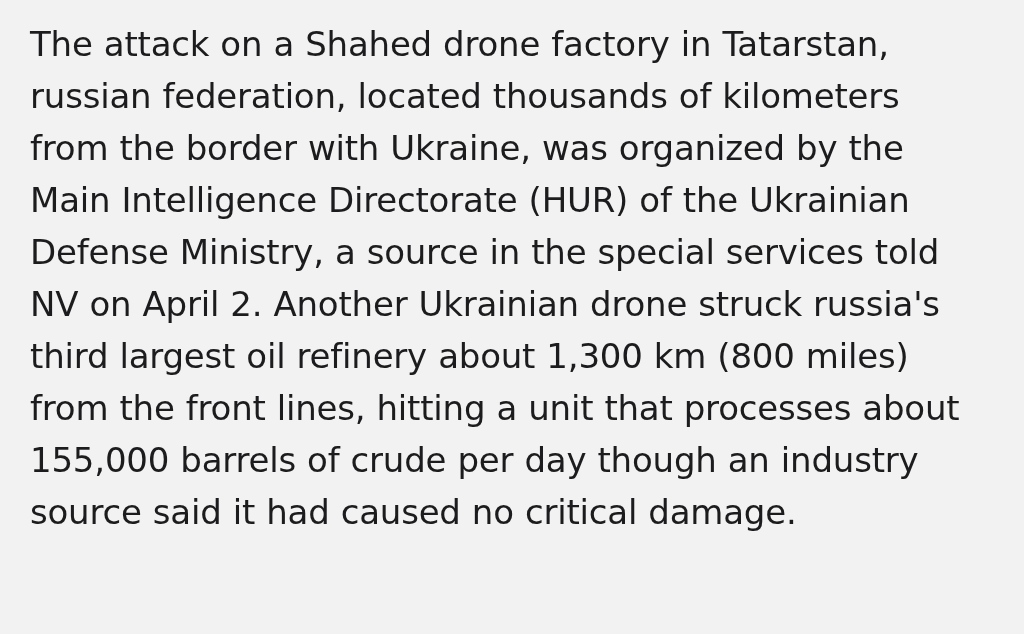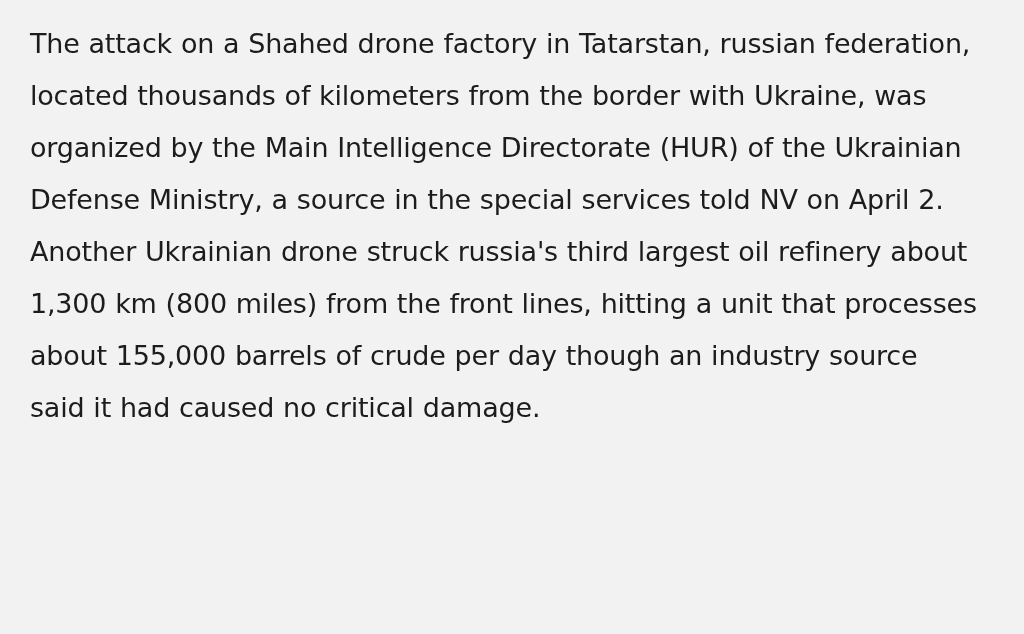--- a/index.html
+++ b/index.html
@@ -22,21 +22,21 @@
     align-items: flex-start;
     justify-content: flex-start;
   }
   .text-card {
     box-sizing: border-box;
     width: 1024px;
     padding: 18px 44px 20px 30px;
   }
   .body-text {
     font-family: "DejaVu Sans", sans-serif;
-    font-size: 27px;
+    font-size: 34px;
     line-height: 52px;
     color: #1c1c1e;
     letter-spacing: -0.2px;
     font-weight: 400;
     word-spacing: 0.5px;
     white-space: pre-wrap;
     margin: 0;
   }
 </style>
 </head>

